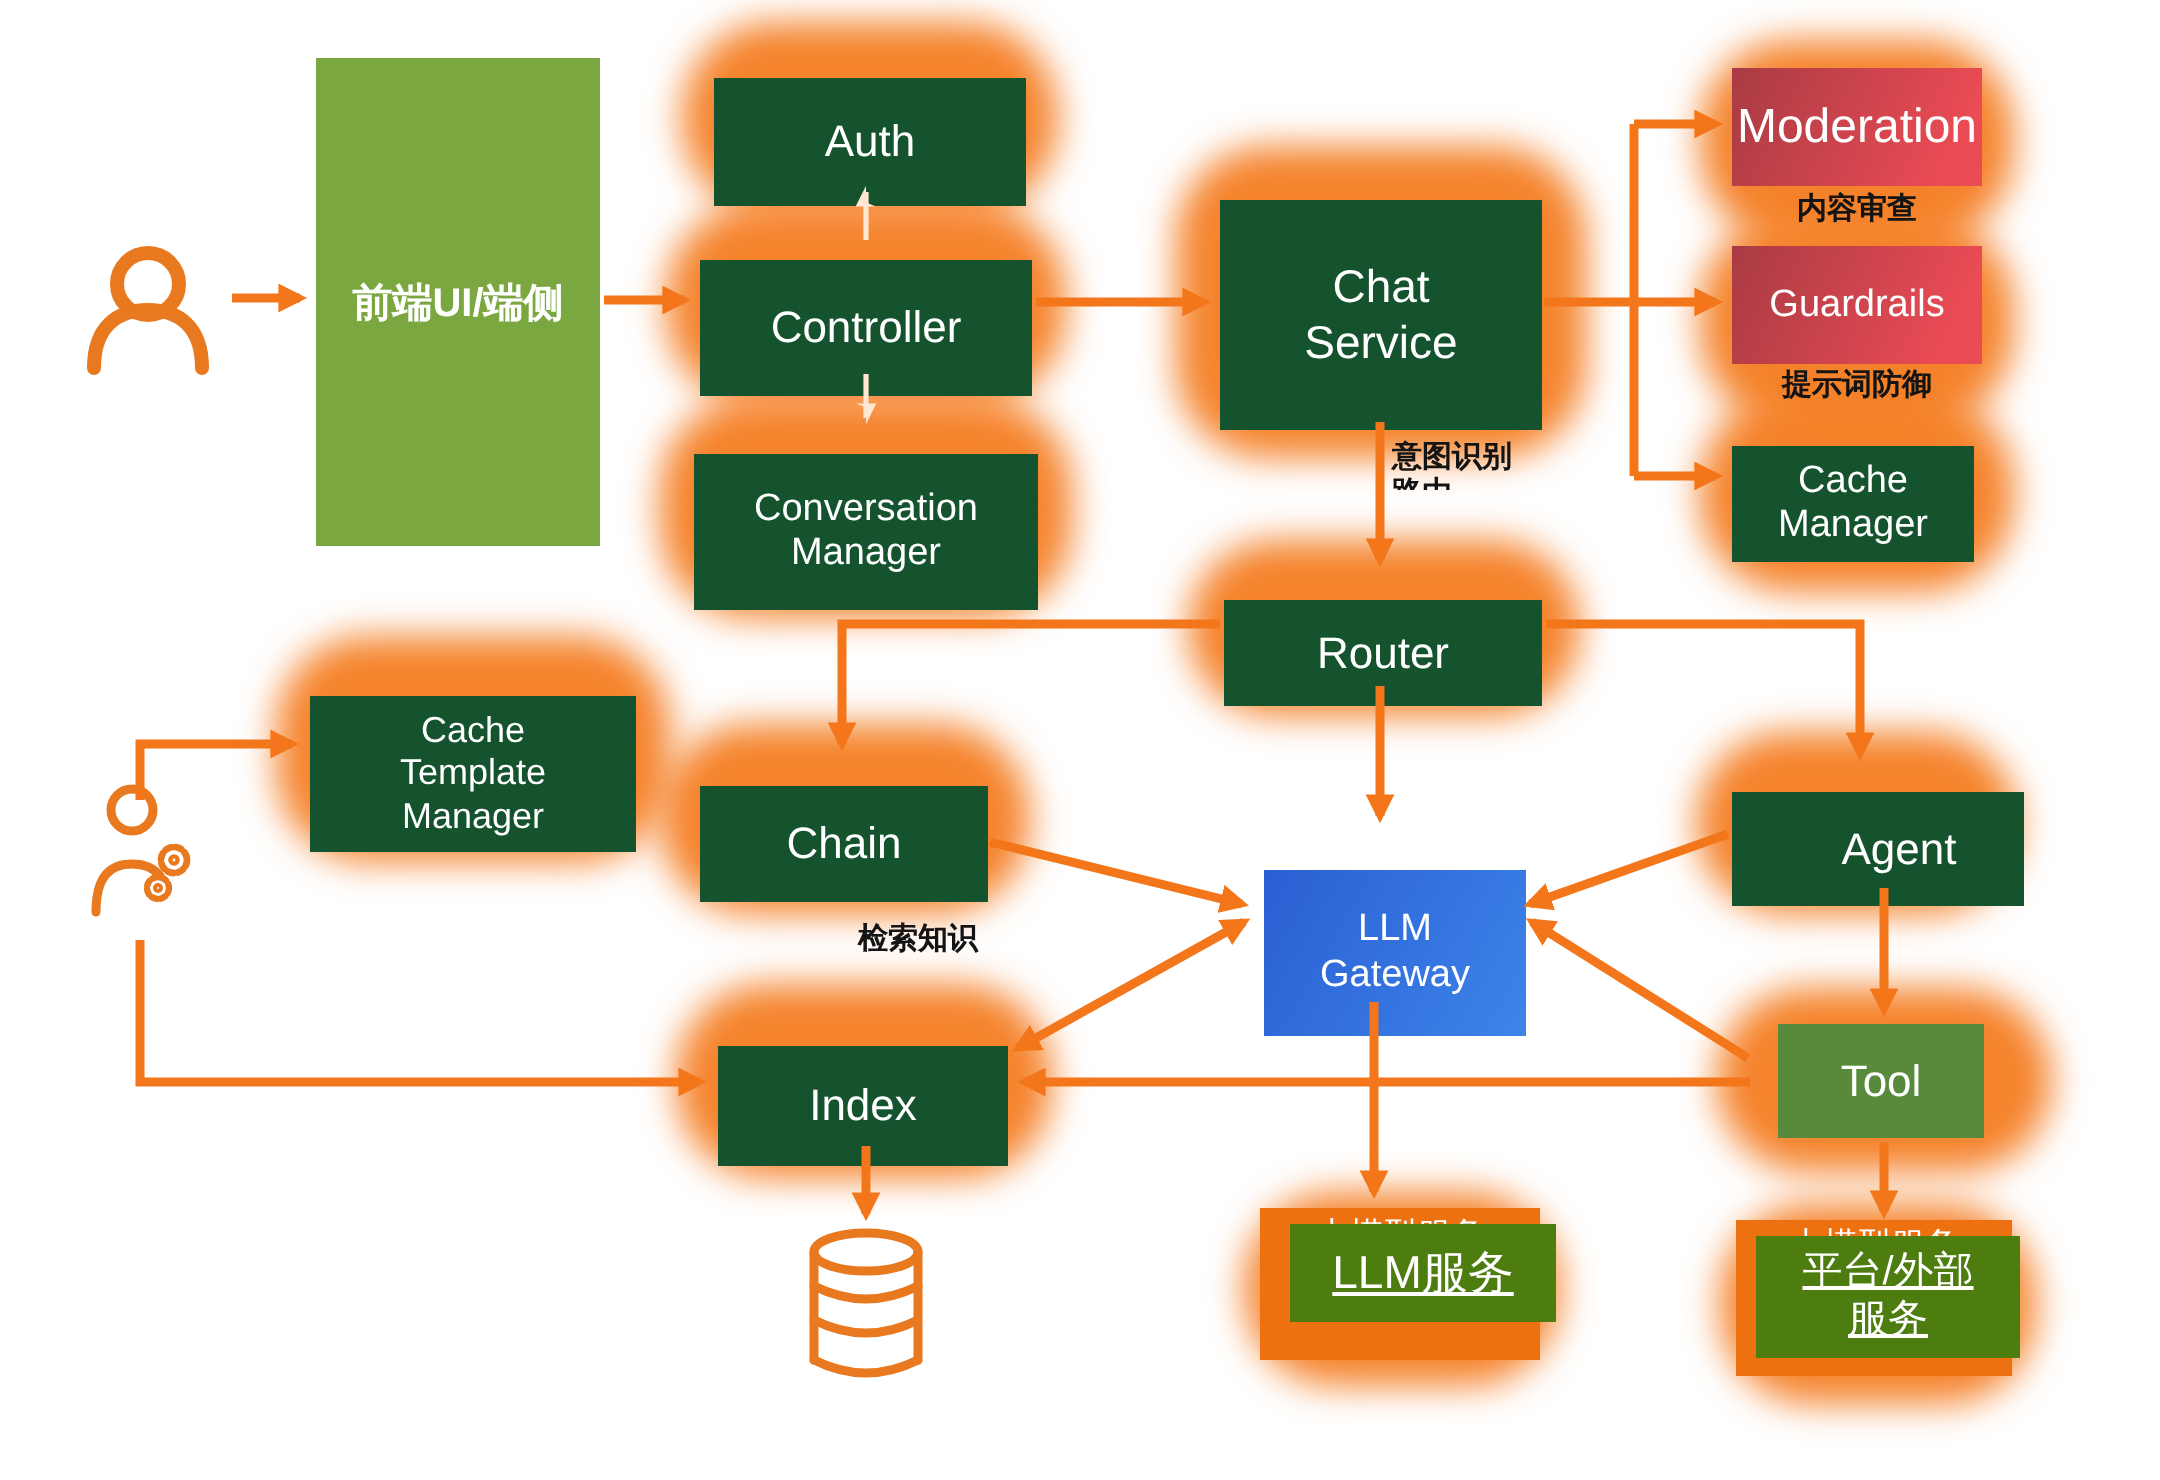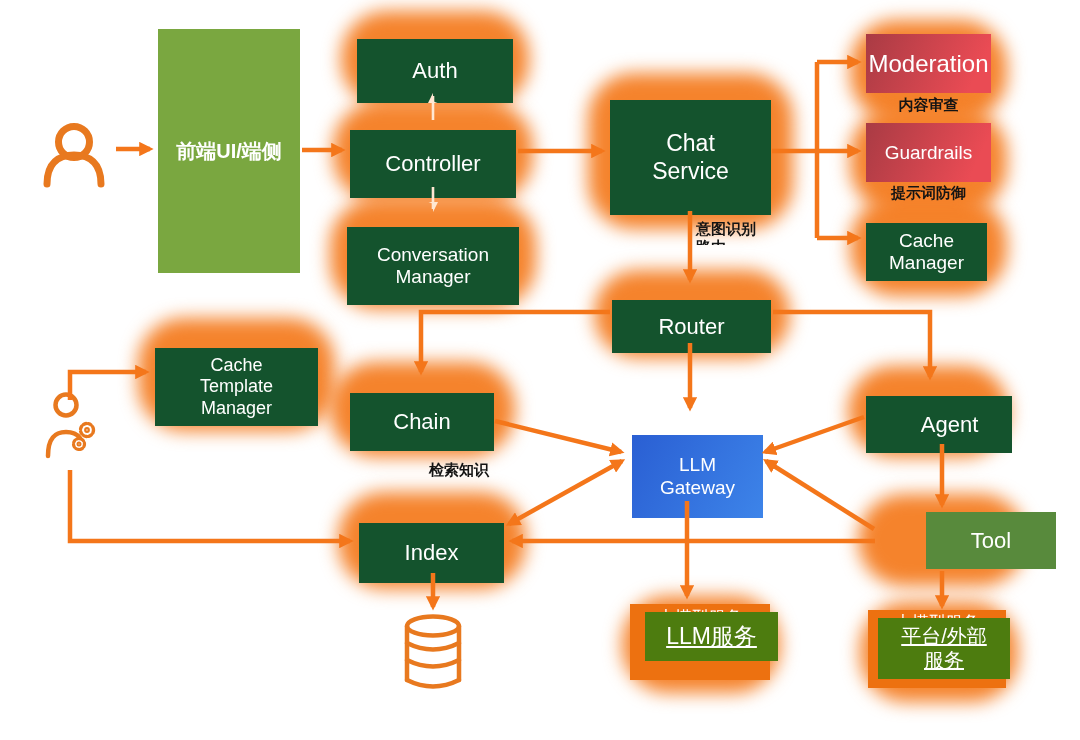--- a/index.html
+++ b/index.html
@@ -80,21 +80,21 @@
 
   <div class="node orange" style="left:359px;top:511px;width:145px;height:60px;font-size:22px;">Index</div>
 
   <div class="node blue" style="left:632px;top:415px;width:131px;height:83px;font-size:19px;margin-top:20px;">
     <span class="ln">LLM</span>
     <span class="ln">Gateway</span>
   </div>
 
   <div class="node orange" style="left:866px;top:384px;width:125px;height:57px;font-size:22px;padding-left:21px;">Agent</div>
 
-  <div class="node green-tool" style="left:926px;top:512px;width:130px;height:57px;font-size:22px;">Tool</div>
+  <div class="node green-tool" style="left:889px;top:512px;width:103px;height:57px;font-size:22px;">Tool</div>
 
   <div class="node orange-back" style="left:630px;top:604px;width:140px;height:76px;font-size:17px;padding-top:2px;box-sizing:border-box;">大模型服务</div>
   <div class="node orange-front" style="left:645px;top:612px;width:133px;height:49px;font-size:23px;">LLM服务</div>
 
   <div class="node orange-back" style="left:868px;top:610px;width:138px;height:78px;font-size:17px;padding-top:1px;box-sizing:border-box;">大模型服务</div>
   <div class="node orange-front" style="left:878px;top:618px;width:132px;height:61px;font-size:20px;">
     <span class="ln">平台/外部</span>
     <span class="ln">服务</span>
   </div>
 

